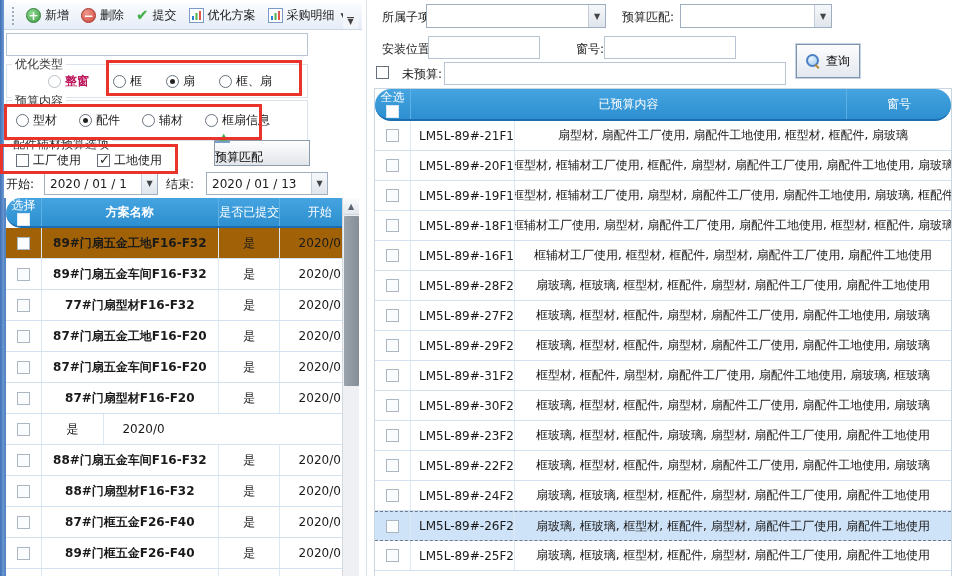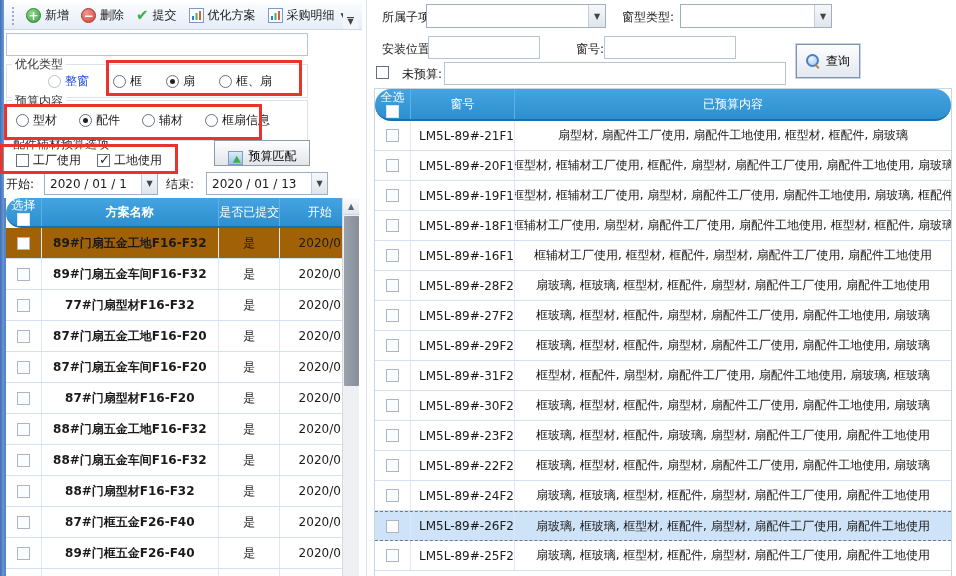--- a/index.html
+++ b/index.html
@@ -39,38 +39,38 @@
   .group-label { position:absolute; background:#fff; padding:0 3px; color:#333; }
   .gl1 { left:8px; top:56px; }
   .gl2 { left:8px; top:93px; }
   .gl3 { left:6px; top:136px; }
 
   .opt-row { position:absolute; display:flex; align-items:center; height:20px; }
   .row-opt1 { left:2px; top:71px; padding-left:42px; gap:24px; }
   .row-opt2 { left:2px; top:110px; padding-left:10px; gap:22px; }
   .row-opt3 { left:2px; top:150px; padding-left:10px; gap:16px; }
   .opt { display:flex; align-items:center; gap:4px; }
-  .opt.disabled { color:#1d4ed8; }
+  .opt.disabled { color:#be185d;font-weight:bold; }
   .opt.disabled .mark { border-color:#b8c0c8; }
   .mark { position:relative; display:inline-block; background:#fff; }
   .rb { width:13px; height:13px; border:1px solid #66707c; border-radius:50%; }
   .rb.checked::after { content:""; position:absolute; left:3px; top:3px; width:5px; height:5px;
     border-radius:50%; background:#222; }
   .cb { width:13px; height:13px; border:1px solid #66707c; }
   .cb.checked::after { content:"✓"; position:absolute; left:1px; top:-3px; font-size:13px;
     font-weight:bold; color:#222; }
 
   .red-box { position:absolute; border:3px solid #e8342a; pointer-events:none; z-index:5; }
   .rb1 { left:102px; top:60px; width:196px; height:36px; }
   .rb2 { left:0px;  top:104px; width:258px; height:36px; }
   .rb3 { left:-4px; top:144px; width:178px; height:30px; }
 
   .match-btn { position:absolute; left:210px; top:140px; width:96px; height:26px;
     border:1px solid #8d9cab; background:linear-gradient(#fefefe,#e2e5ea);
-    display:flex; align-items:flex-end; justify-content:center; gap:6px; font:inherit; cursor:default; }
+    display:flex; align-items:flex-start; justify-content:center; gap:6px; font:inherit; cursor:default;flex-direction:column; }
   .match-ico { position:relative; width:15px; height:14px;
     background:linear-gradient(#dcebfa,#9fc5e8); border:1px solid #7aa0c8; }
   .match-ico::after { content:""; position:absolute; right:-3px; bottom:-2px;
     border:4px solid transparent; border-left:7px solid #3fae49; transform:rotate(30deg); }
 
   .date-label { position:absolute; color:#1a1a1a; }
   .dl1 { left:2px;  top:176px; }
   .dl2 { left:162px; top:176px; }
   .date-picker { position:absolute; height:23px; border:1px solid #9fafc0; background:#fff;
     display:flex; align-items:center; }
@@ -314,21 +314,20 @@
               <span class="row-cb"></span>
             </div>
     <div class="g-cell pt-c-name">87#门扇型材F16-F20</div>
     <div class="g-cell pt-c-sub">是</div>
     <div class="g-cell pt-c-start">2020/0</div>
   </div>
           <div class="grid-row">
     <div class="g-cell pt-c-sel">
               <span class="row-cb"></span>
             </div>
-    <div class="g-cell pt-c-name">88#门扇五金工地F16-F32</div>
     <div class="g-cell pt-c-sub">是</div>
     <div class="g-cell pt-c-start">2020/0</div>
   </div>
           <div class="grid-row">
     <div class="g-cell pt-c-sel">
               <span class="row-cb"></span>
             </div>
     <div class="g-cell pt-c-name">88#门扇五金车间F16-F32</div>
     <div class="g-cell pt-c-sub">是</div>
     <div class="g-cell pt-c-start">2020/0</div>
@@ -372,21 +371,21 @@
   </div>
 
   <div class="panel-sep"></div>
 
   <div class="right-panel">
     <span class="fl" style="left:0;top:9px">所属子项:</span>
     <div class="combo cmb1">
       <span class="cval"></span>
       <span class="dp-arrow">▼</span>
     </div>
-    <span class="fl" style="left:240px;top:9px">窗型类型:</span>
+    <span class="fl" style="left:240px;top:9px">预算匹配:</span>
     <div class="combo cmb2">
       <span class="cval"></span>
       <span class="dp-arrow">▼</span>
     </div>
 
     <span class="fl" style="left:0;top:41px">安装位置:</span>
     <input class="txt in1" value="" style="">
     <span class="fl" style="left:194px;top:41px">窗号:</span>
     <input class="txt in2" value="" style="">
 
@@ -398,22 +397,22 @@
     <span class="mark cb nb-cb"></span>
     <span class="fl" style="left:20px;top:66px">未预算:</span>
     <input class="txt in3" value="" style="">
 
     <div class="win-table">
       <div class="grid-header" style="height:32px">
         <div class="gh-cell wt-c-sel">
           <span>全选</span>
           <span class="hdr-cb"></span>
         </div>
+        <div class="gh-cell wt-c-content">已预算内容</div>
         <div class="gh-cell wt-c-no">窗号</div>
-        <div class="gh-cell wt-c-content">已预算内容</div>
       </div>
       <div class="grid-body" id="win-body">
           <div class="grid-row">
     <div class="g-cell wt-c-sel">
               <span class="row-cb"></span>
             </div>
     <div class="g-cell wt-c-no cell-left">LM5L-89#-21F19</div>
     <div class="g-cell wt-c-content">扇型材, 扇配件工厂使用, 扇配件工地使用, 框型材, 框配件, 扇玻璃</div>
   </div>
           <div class="grid-row">

